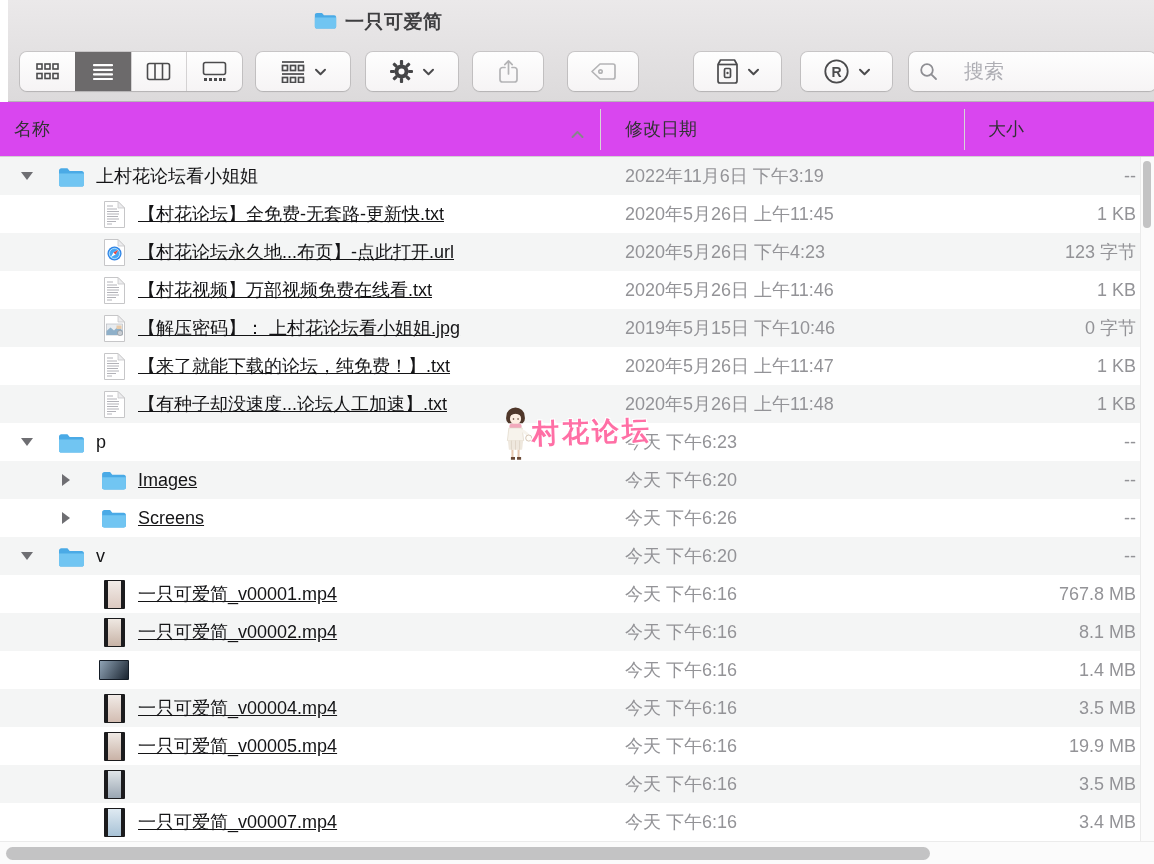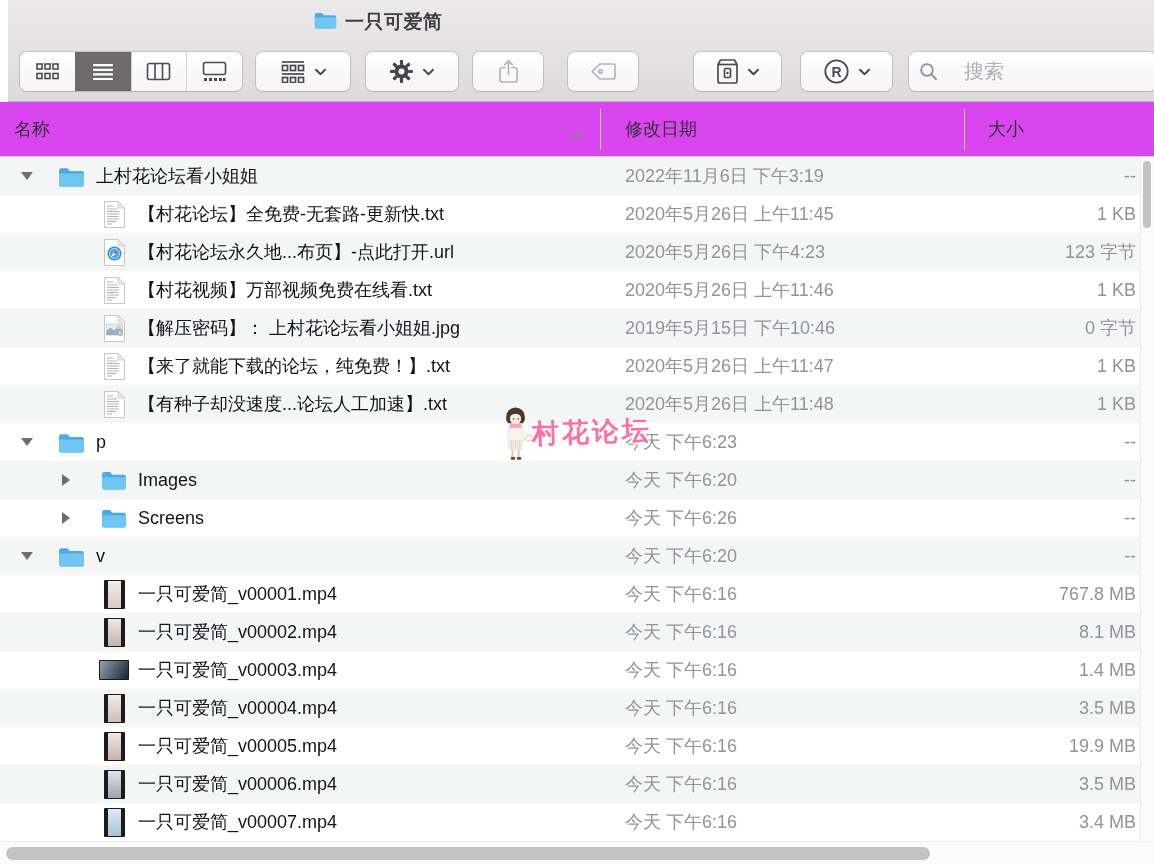--- a/index.html
+++ b/index.html
@@ -46,21 +46,21 @@
   .file-list{position:absolute;left:0;top:157px;width:1140px;height:684px;overflow:hidden;}
   .row{position:relative;height:38px;background:#fff;}
   .row:nth-child(odd){background:#f4f5f5;}
   .tri{position:absolute;width:0;height:0;}
   .tri.open{border-left:6.5px solid transparent;border-right:6.5px solid transparent;border-top:8px solid #6e6e72;top:15px;}
   .tri.closed{border-top:6.5px solid transparent;border-bottom:6.5px solid transparent;border-left:8px solid #6e6e72;top:12.5px;}
   .level1 .tri{left:21px;} .level2 .tri{left:62px;}
   .icon-slot{position:absolute;top:0;height:38px;width:32px;display:flex;align-items:center;justify-content:center;}
   .level1 .icon-slot{left:55px;} .level2 .icon-slot{left:98px;}
   .fname{position:absolute;top:0;line-height:38px;font-size:18px;color:#141416;white-space:nowrap;}
-  .level1 .fname{left:96px;} .level2 .fname{left:138px;}
+  .level1 .fname{left:96px;} .level2 .fname{left:138px;text-decoration:underline;}
   .fdate{position:absolute;left:625px;top:0;line-height:38px;font-size:18px;color:#939397;white-space:nowrap;}
   .fsize{position:absolute;right:4px;top:0;line-height:38px;font-size:18px;color:#939397;white-space:nowrap;}
   .vthumb{position:relative;overflow:hidden;border-radius:1px;}
   .vthumb .inner{position:absolute;}
 
   
   .vscroll{position:absolute;left:1140px;top:157px;width:14px;height:684px;background:#fbfbfb;border-left:1px solid #ebebeb;box-sizing:border-box;}
   .vthumb-bar{position:absolute;left:2px;top:4px;width:8px;height:67px;border-radius:4px;background:#c3c3c4;}
   .hscroll{position:absolute;left:0;top:841px;width:1154px;height:23px;background:#fbfbfb;border-top:1px solid #ebebeb;box-sizing:border-box;}
   .hthumb-bar{position:absolute;left:6px;top:5px;width:924px;height:13px;border-radius:6.5px;background:#c3c3c4;}
@@ -415,21 +415,20 @@
         <span class="fname">一只可爱简_v00002.mp4</span>
         <span class="fdate">今天 下午6:16</span>
         <span class="fsize">8.1 MB</span>
       </div>
       <div class="row level2">
         <span class="icon-slot">
           <div class="vthumb" style="width:30px;height:20px;background:#141c26">
             <div class="inner" style="left:1px;right:1px;top:1px;bottom:1px;background:linear-gradient(120deg,#8fa3b5,#1a2430)"></div>
           </div>
         </span>
-        <span class="fname">一只可爱简_v00003.mp4</span>
         <span class="fdate">今天 下午6:16</span>
         <span class="fsize">1.4 MB</span>
       </div>
       <div class="row level2">
         <span class="icon-slot">
           <div class="vthumb" style="width:21px;height:29px;background:#1b1b1d">
             <div class="inner" style="left:4px;right:4px;top:1px;bottom:1px;background:linear-gradient(#f1ebe7,#d3bdb2)"></div>
           </div>
         </span>
         <span class="fname">一只可爱简_v00004.mp4</span>
@@ -445,21 +444,20 @@
         <span class="fname">一只可爱简_v00005.mp4</span>
         <span class="fdate">今天 下午6:16</span>
         <span class="fsize">19.9 MB</span>
       </div>
       <div class="row level2">
         <span class="icon-slot">
           <div class="vthumb" style="width:21px;height:29px;background:#1b1b1d">
             <div class="inner" style="left:4px;right:4px;top:1px;bottom:1px;background:linear-gradient(#dfe4e8,#9aa6b2)"></div>
           </div>
         </span>
-        <span class="fname">一只可爱简_v00006.mp4</span>
         <span class="fdate">今天 下午6:16</span>
         <span class="fsize">3.5 MB</span>
       </div>
       <div class="row level2">
         <span class="icon-slot">
           <div class="vthumb" style="width:21px;height:29px;background:#1b1b1d">
             <div class="inner" style="left:4px;right:4px;top:1px;bottom:1px;background:linear-gradient(#dfeaf2,#a8c2d6)"></div>
           </div>
         </span>
         <span class="fname">一只可爱简_v00007.mp4</span>

